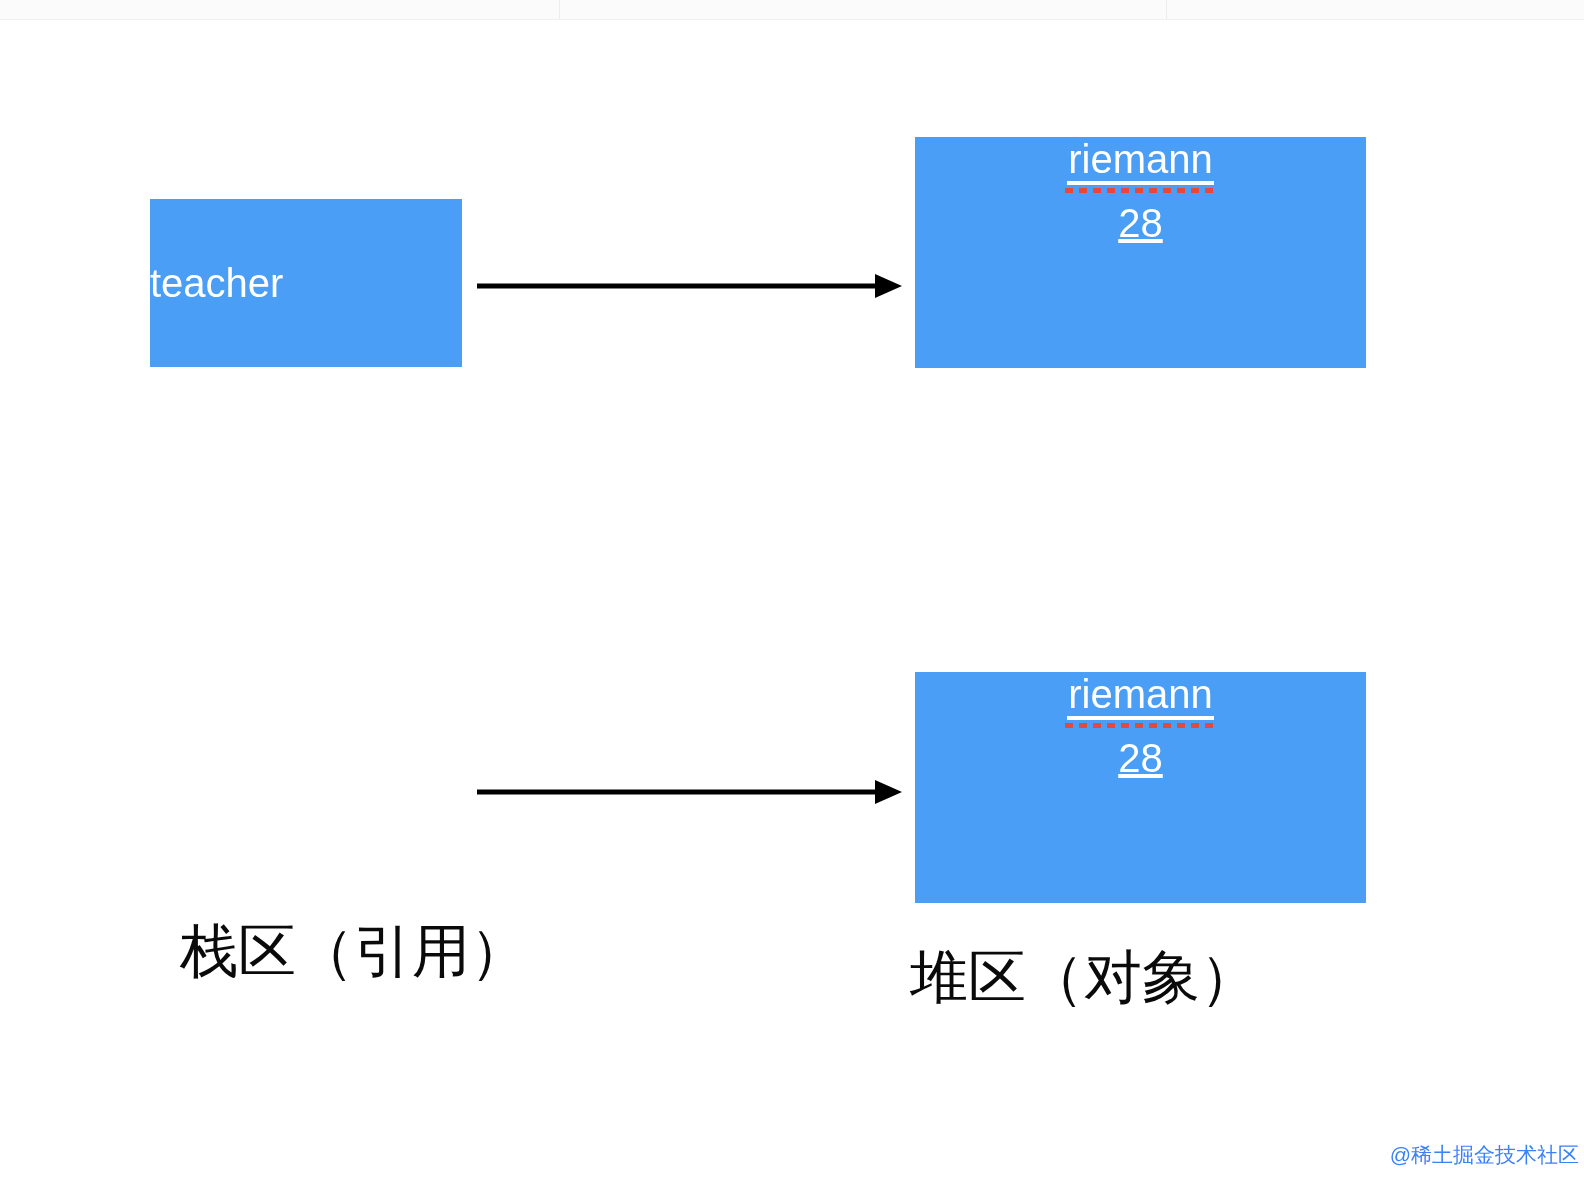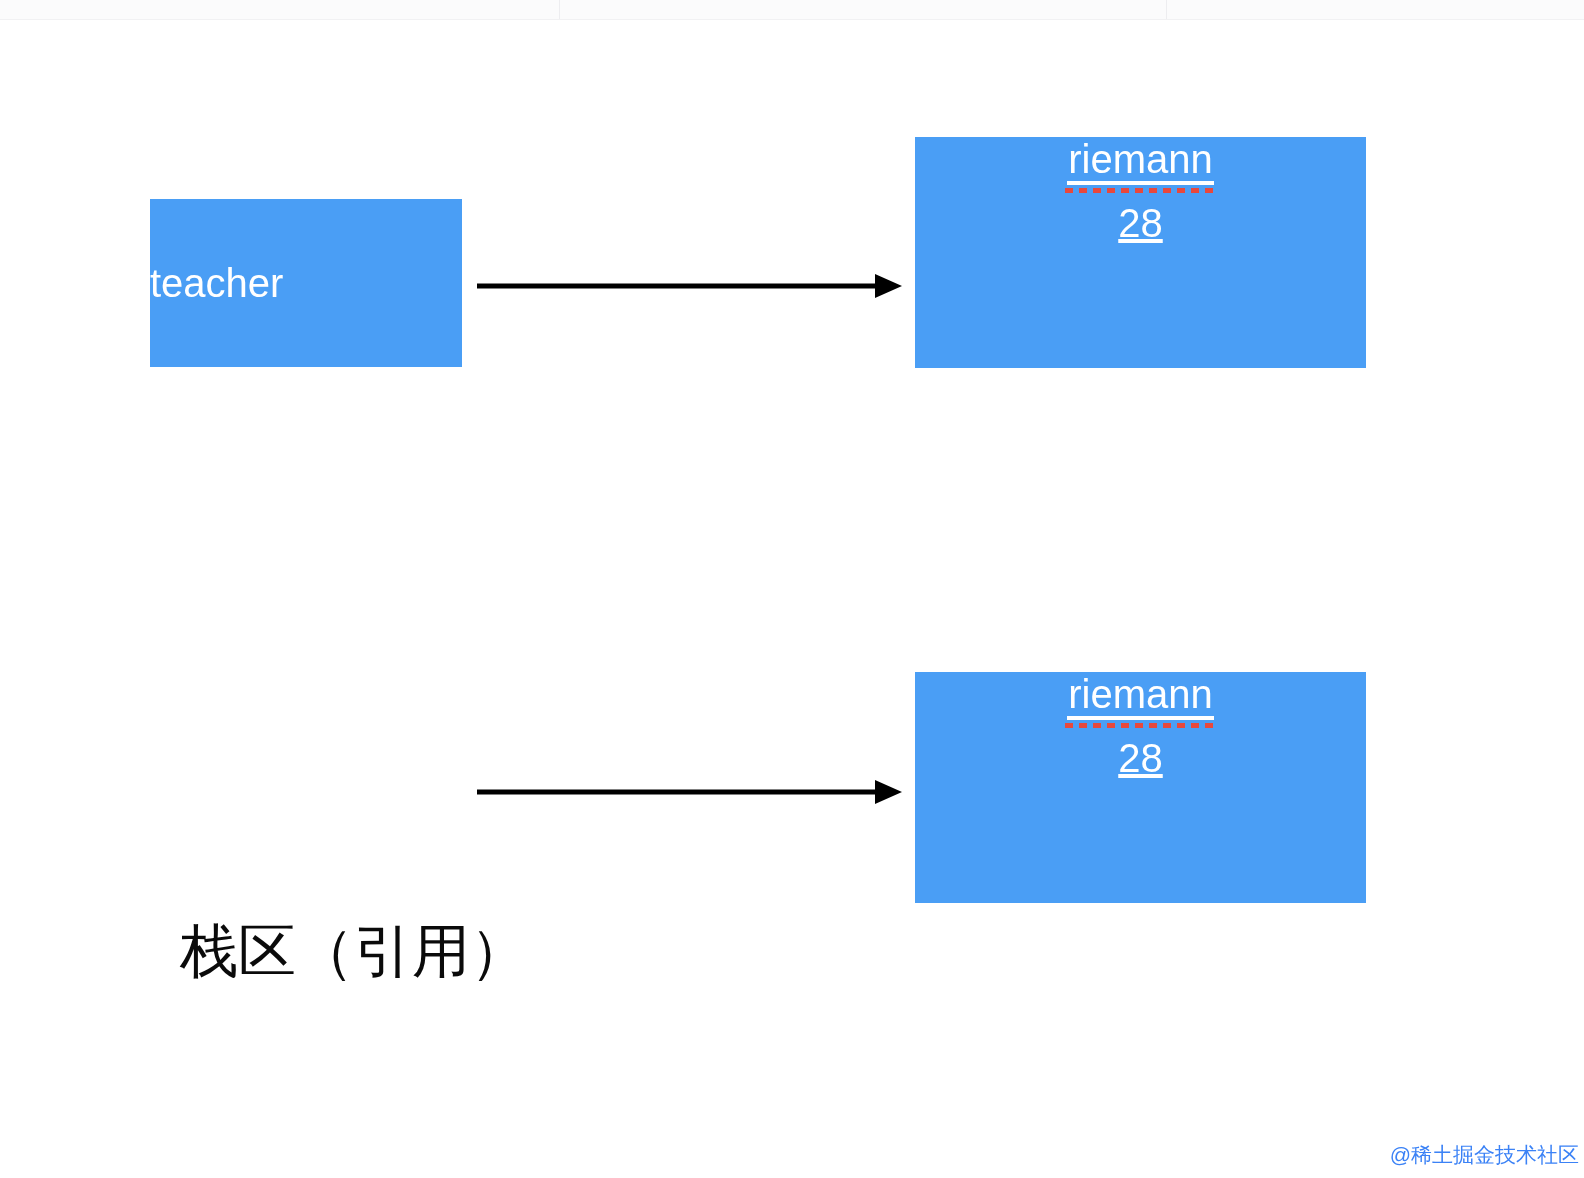--- a/index.html
+++ b/index.html
@@ -149,16 +149,17 @@
 
   <div class="obj-box box-riemann-2">
     <div class="obj-name-wrap">
       <span class="obj-name">riemann</span>
     </div>
     <div class="obj-value">28</div>
   </div>
 
   <div class="region-label label-stack">栈区（引用）</div>
 
+  <div class="region-label label-heap">堆区（对象）</div>
 
   <div class="watermark">@稀土掘金技术社区</div>
 
 </div>
 
 </body></html>

